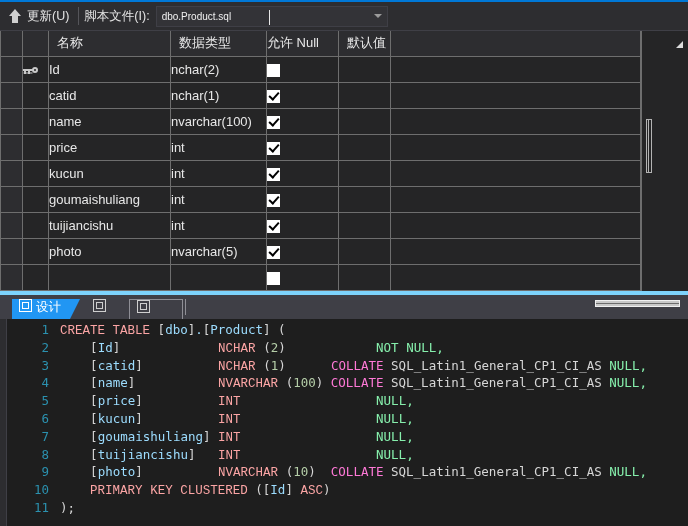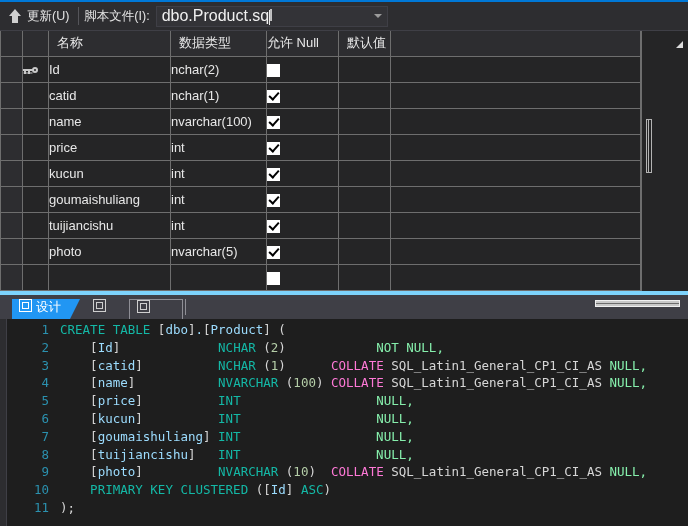--- a/index.html
+++ b/index.html
@@ -92,21 +92,21 @@
     width: 232px;
     height: 21px;
     background: #333337;
     border: 1px solid #3f3f46;
     display: flex;
     align-items: center;
     box-sizing: border-box;
     cursor: text;
   }
   .combo-text {
-    font-size: 16px;
+    font-size: 10px;
     color: #f0f0f0;
     padding-left: 5px;
     flex: 1;
     white-space: nowrap;
     overflow: hidden;
   }
   .caret-bar {
     position: absolute;
     left: 112px;
     top: 3px;
@@ -396,21 +396,21 @@
     white-space: pre;
     overflow: hidden;
   }
   .ln {
     display: inline-block;
     width: 26px;
     text-align: right;
     color: #2b91af;
     margin-right: 11px;
   }
-  .kw   { color: #14b8a6; }
+  .kw   { color: #fca5a5; font-family: Liberation Mono, monospace; }
   .br   { color: #d6d6d6; }
   .id   { color: #9cdcfe; }
   .num  { color: #b5cea8; }
   .coll { color: #ff79d7; }
   .nul  { color: #86efac; }
   .pun  { color: #d6d6d6; }
   .line { display: block; height: 17.8px; }
 </style>
 </head>
 <body>

